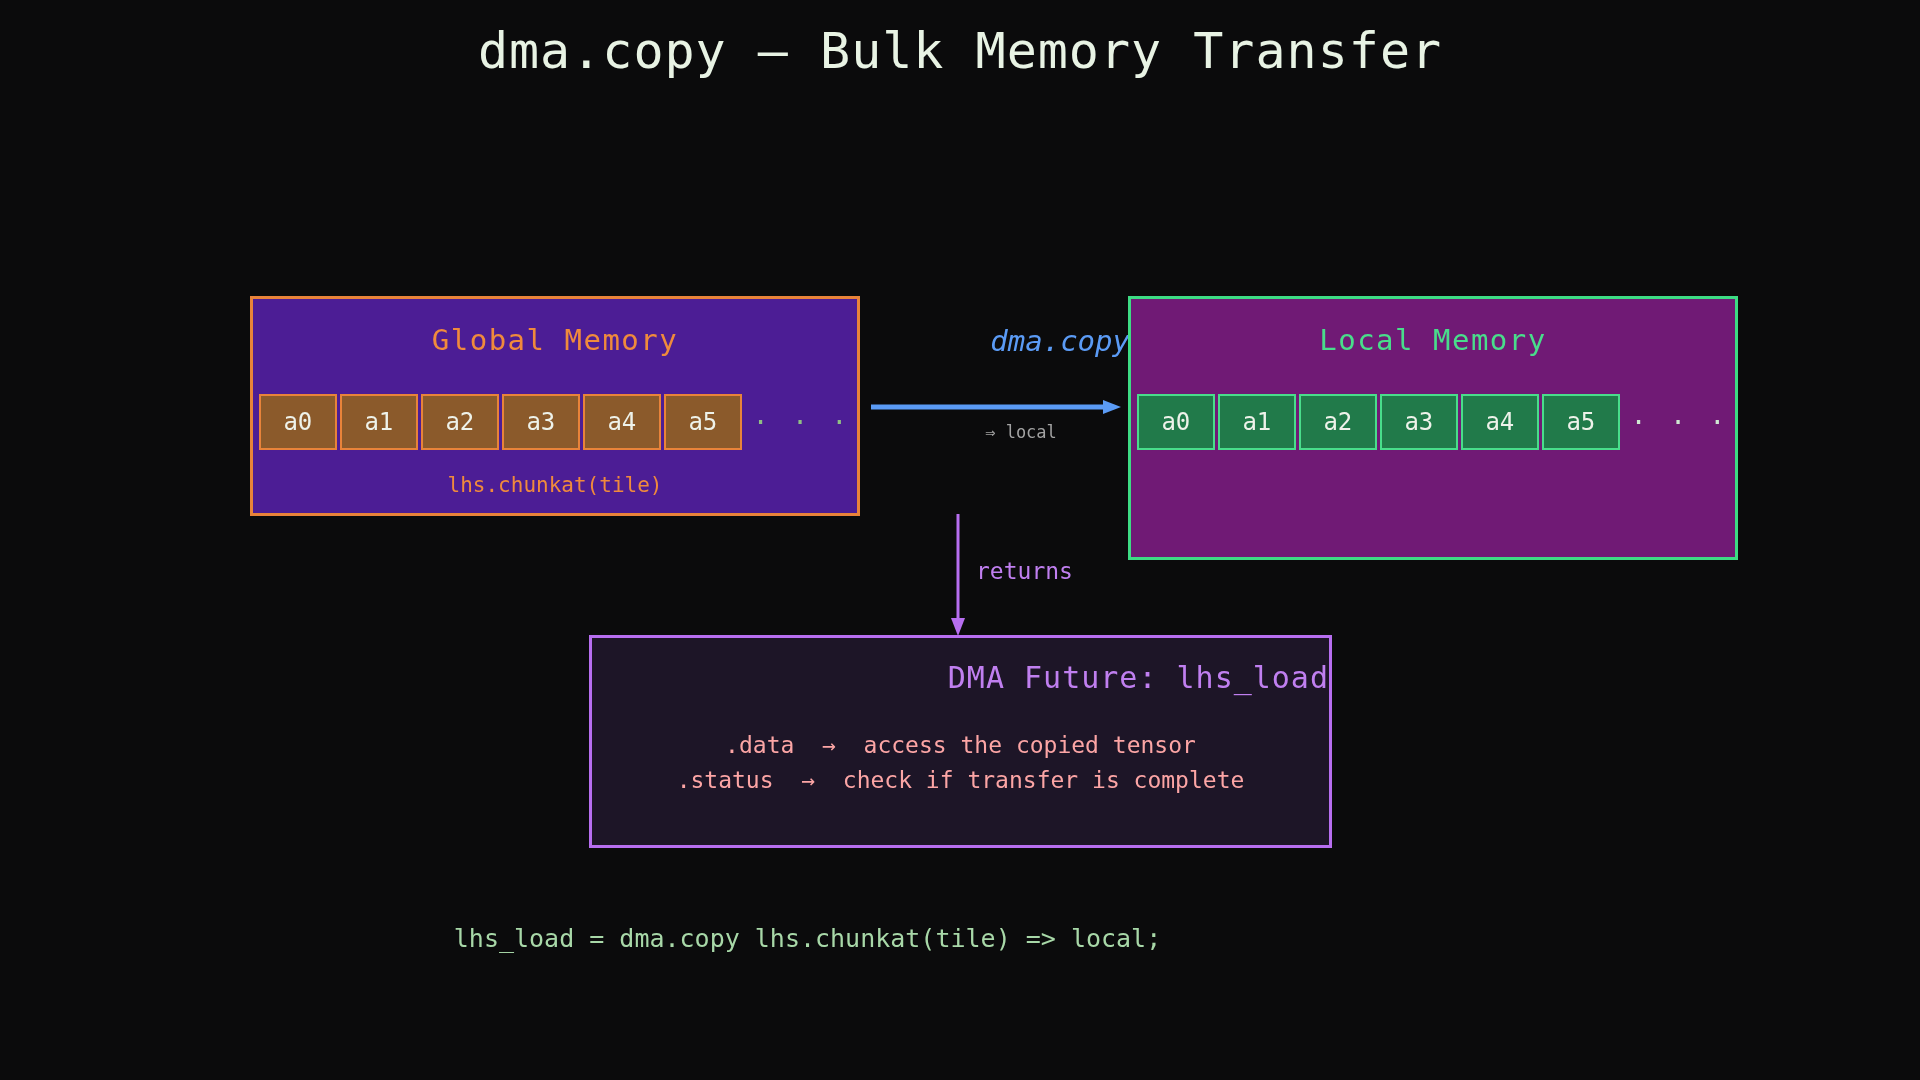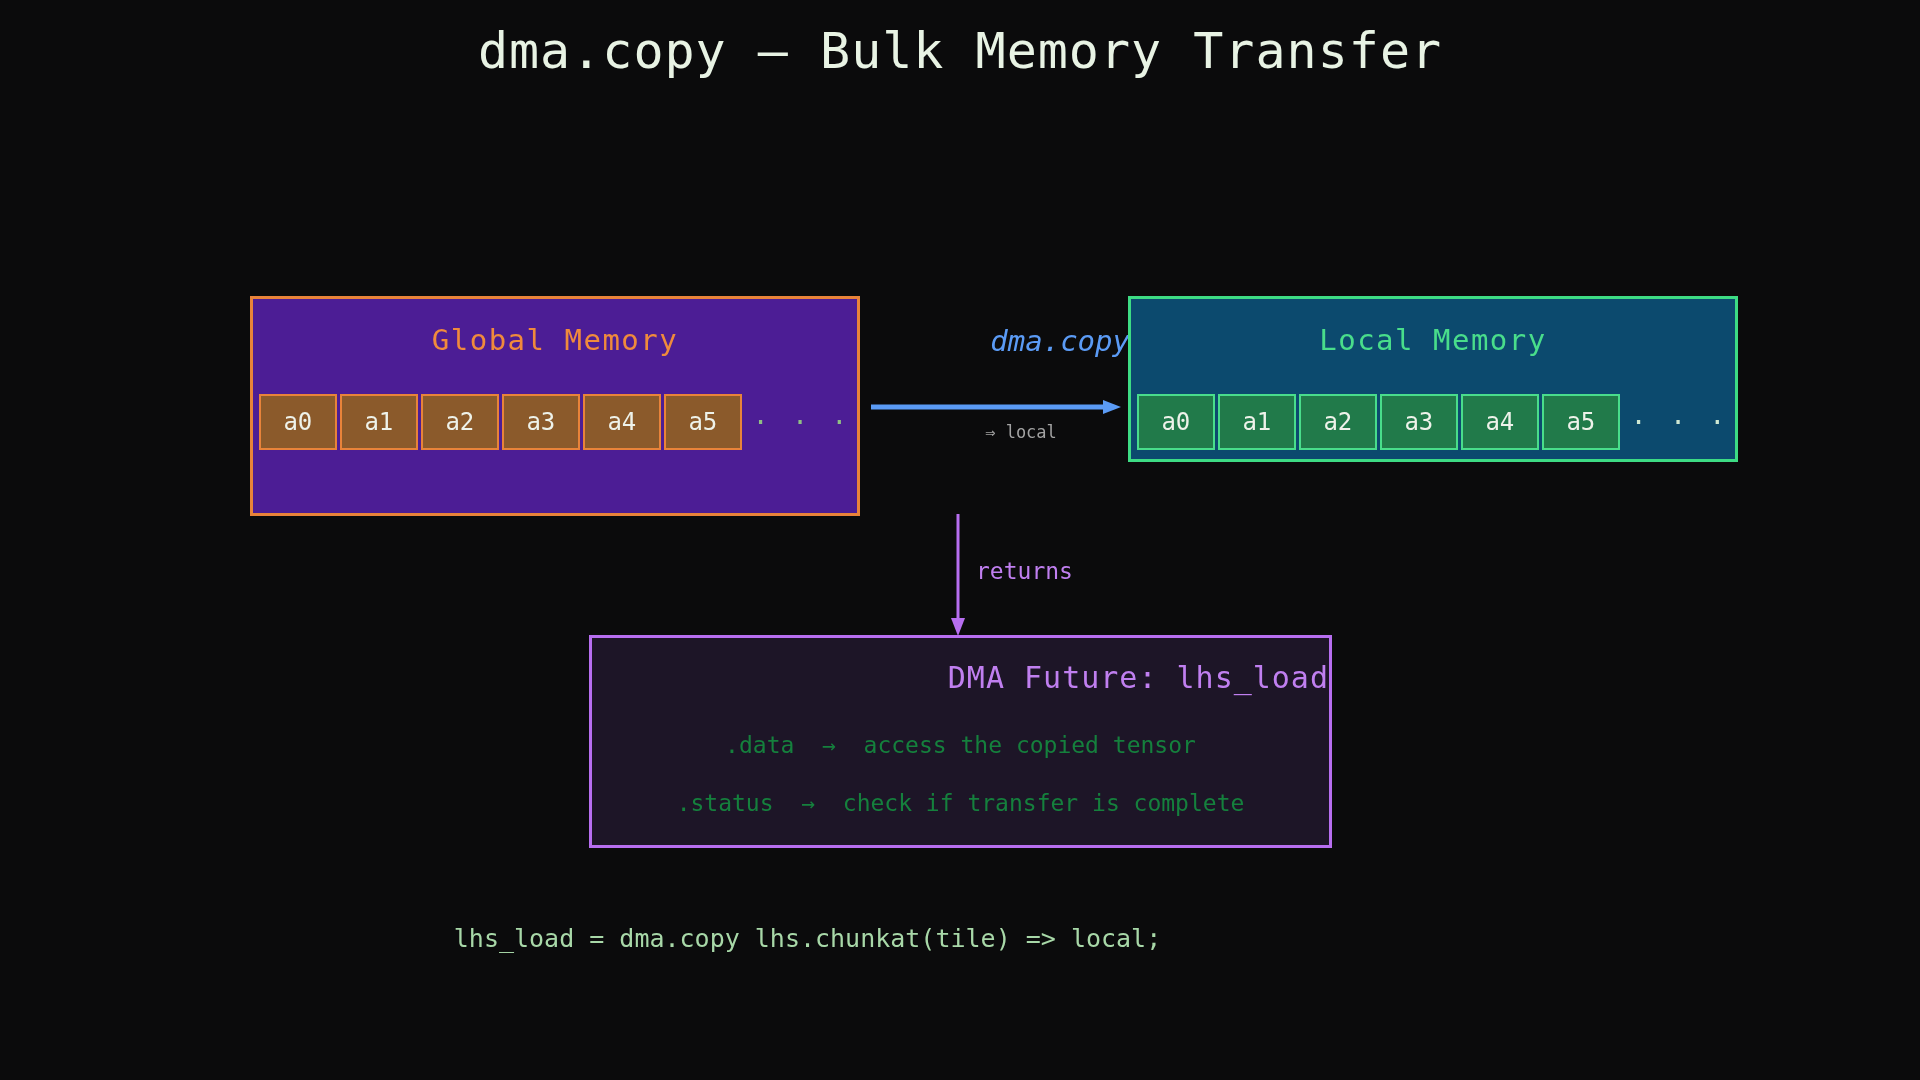--- a/index.html
+++ b/index.html
@@ -106,23 +106,23 @@
     border-color: #e8833a;
   }
   #global-box .ellipsis { color: #8fbf84; }
   #global-box .mem-caption { color: #f08a3c; }
 
   
   #local-box {
     left: 1128px;
     top: 296px;
     width: 610px;
-    height: 166px;
+    height: 264px;
     border-color: #3ddc84;
-    background: #0c4a6e;
+    background: #701a75;
     padding-left: 27px;
   }
   #local-box .mem-title { color: #49dd8b; }
   #local-box .cell {
     background: #217a4a;
     border-color: #49dd8b;
   }
   #local-box .ellipsis { color: #cfe8d2; }
 
   
@@ -193,25 +193,25 @@
     color: #c07ff0;
     letter-spacing: 1px;
     white-space: pre;
   }
   .future-line {
     position: absolute;
     left: 0;
     width: 100%;
     text-align: center;
     font-size: 23px;
-    color: #15803d;
+    color: #fca5a5;
     white-space: pre;
   }
   #future-line-0 { top: 94px; }
-  #future-line-1 { top: 152px; }
+  #future-line-1 { top: 129px; }
 
   
   #code-line {
     position: absolute;
     left: 0;
     top: 924px;
     width: 1615px;
     text-align: center;
     font-size: 25px;
     color: #a8d8a8;
@@ -229,20 +229,21 @@
     <div class="mem-title">Global Memory</div>
     <div class="cell-row">
       <div class="cell">a0</div>
       <div class="cell">a1</div>
       <div class="cell">a2</div>
       <div class="cell">a3</div>
       <div class="cell">a4</div>
       <div class="cell">a5</div>
       <div class="ellipsis">· · ·</div>
     </div>
+    <div class="mem-caption">lhs.chunkat(tile)</div>
   </div>
 
   <div id="dma-arrow-label">dma.copy</div>
   <svg id="dma-arrow" viewBox="0 0 250 14">
     <line x1="0" y1="7" x2="232" y2="7" stroke="#5b9bf5" stroke-width="5"></line>
     <polygon points="232,0 250,7 232,14" fill="#5b9bf5"></polygon>
   </svg>
   <div id="dma-sub-label">⇒ local</div>
 
   <div class="mem-box" id="local-box">

